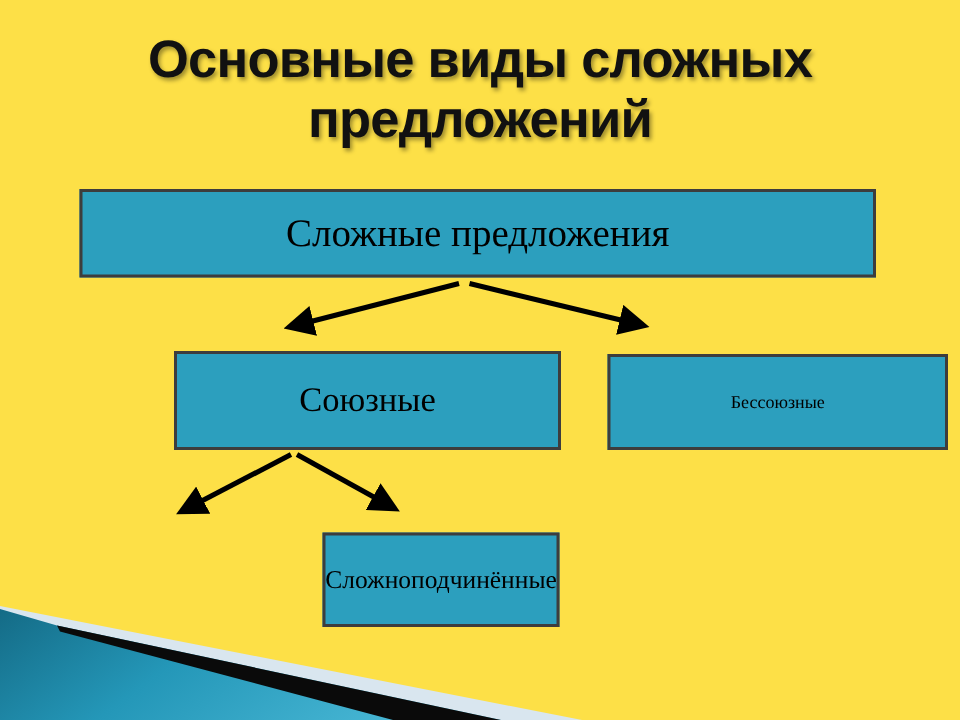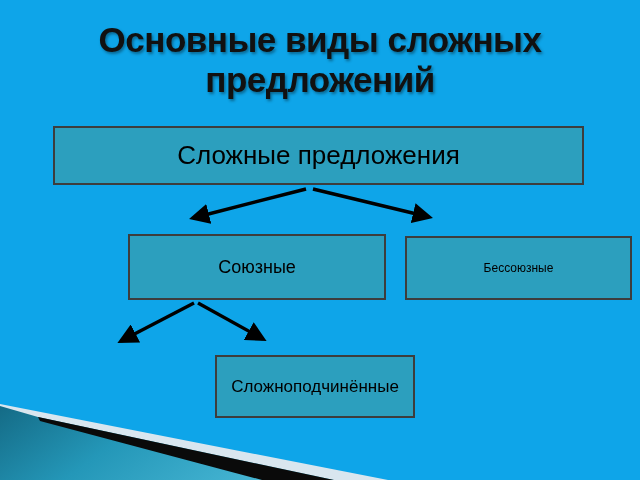--- a/index.html
+++ b/index.html
@@ -5,21 +5,21 @@
   html,body{margin:0;padding:0;}
   body{
     width:640px;height:480px;
     background:#ffffff;
     font-family:"Liberation Sans", sans-serif;
     overflow:hidden;
   }
   .slide{
     position:relative;
     width:640px;height:480px;
-    background:#0ea5e9;
+    background:#fde047;
     overflow:hidden;
   }
   
   .slide-title{
     position:absolute;
     left:0; top:20px;
     width:640px;
     margin:0;
     text-align:center;
     font-size:35px;
@@ -36,26 +36,27 @@
     position:absolute;
     box-sizing:border-box;
     display:flex;
     align-items:center;
     justify-content:center;
     background:var(--node-fill,#2C9FBE);
     border:2px solid var(--node-border,#3D3D3D);
     color:#000;
     white-space:nowrap;
     z-index:3;
+    font-family:Liberation Serif, serif;
   }
   #node-root        { left:53px;  top:126px; width:531px; height:59px; font-size:26px; }
-  #node-soyuznye    { left:128px; top:234px; width:258px; height:66px; font-size:18px; }
+  #node-soyuznye    { left:116px; top:234px; width:258px; height:66px; font-size:23px; }
   #node-bessoyuznye { left:405px; top:236px; width:227px; height:64px; font-size:12px; }
   #node-ss          { left:13px;  top:355px; width:167px; height:63px; font-size:17px; }
-  #node-sp          { left:215px; top:355px; width:200px; height:63px; font-size:17px; }
+  #node-sp          { left:215px; top:355px; width:158px; height:63px; font-size:17px; }
   
   .arrows-layer, .decoration-layer{
     position:absolute;
     left:0; top:0;
     width:640px; height:480px;
     pointer-events:none;
   }
   .decoration-layer{ z-index:1; }
   .arrows-layer{ z-index:2; }
   .arrow-line{

